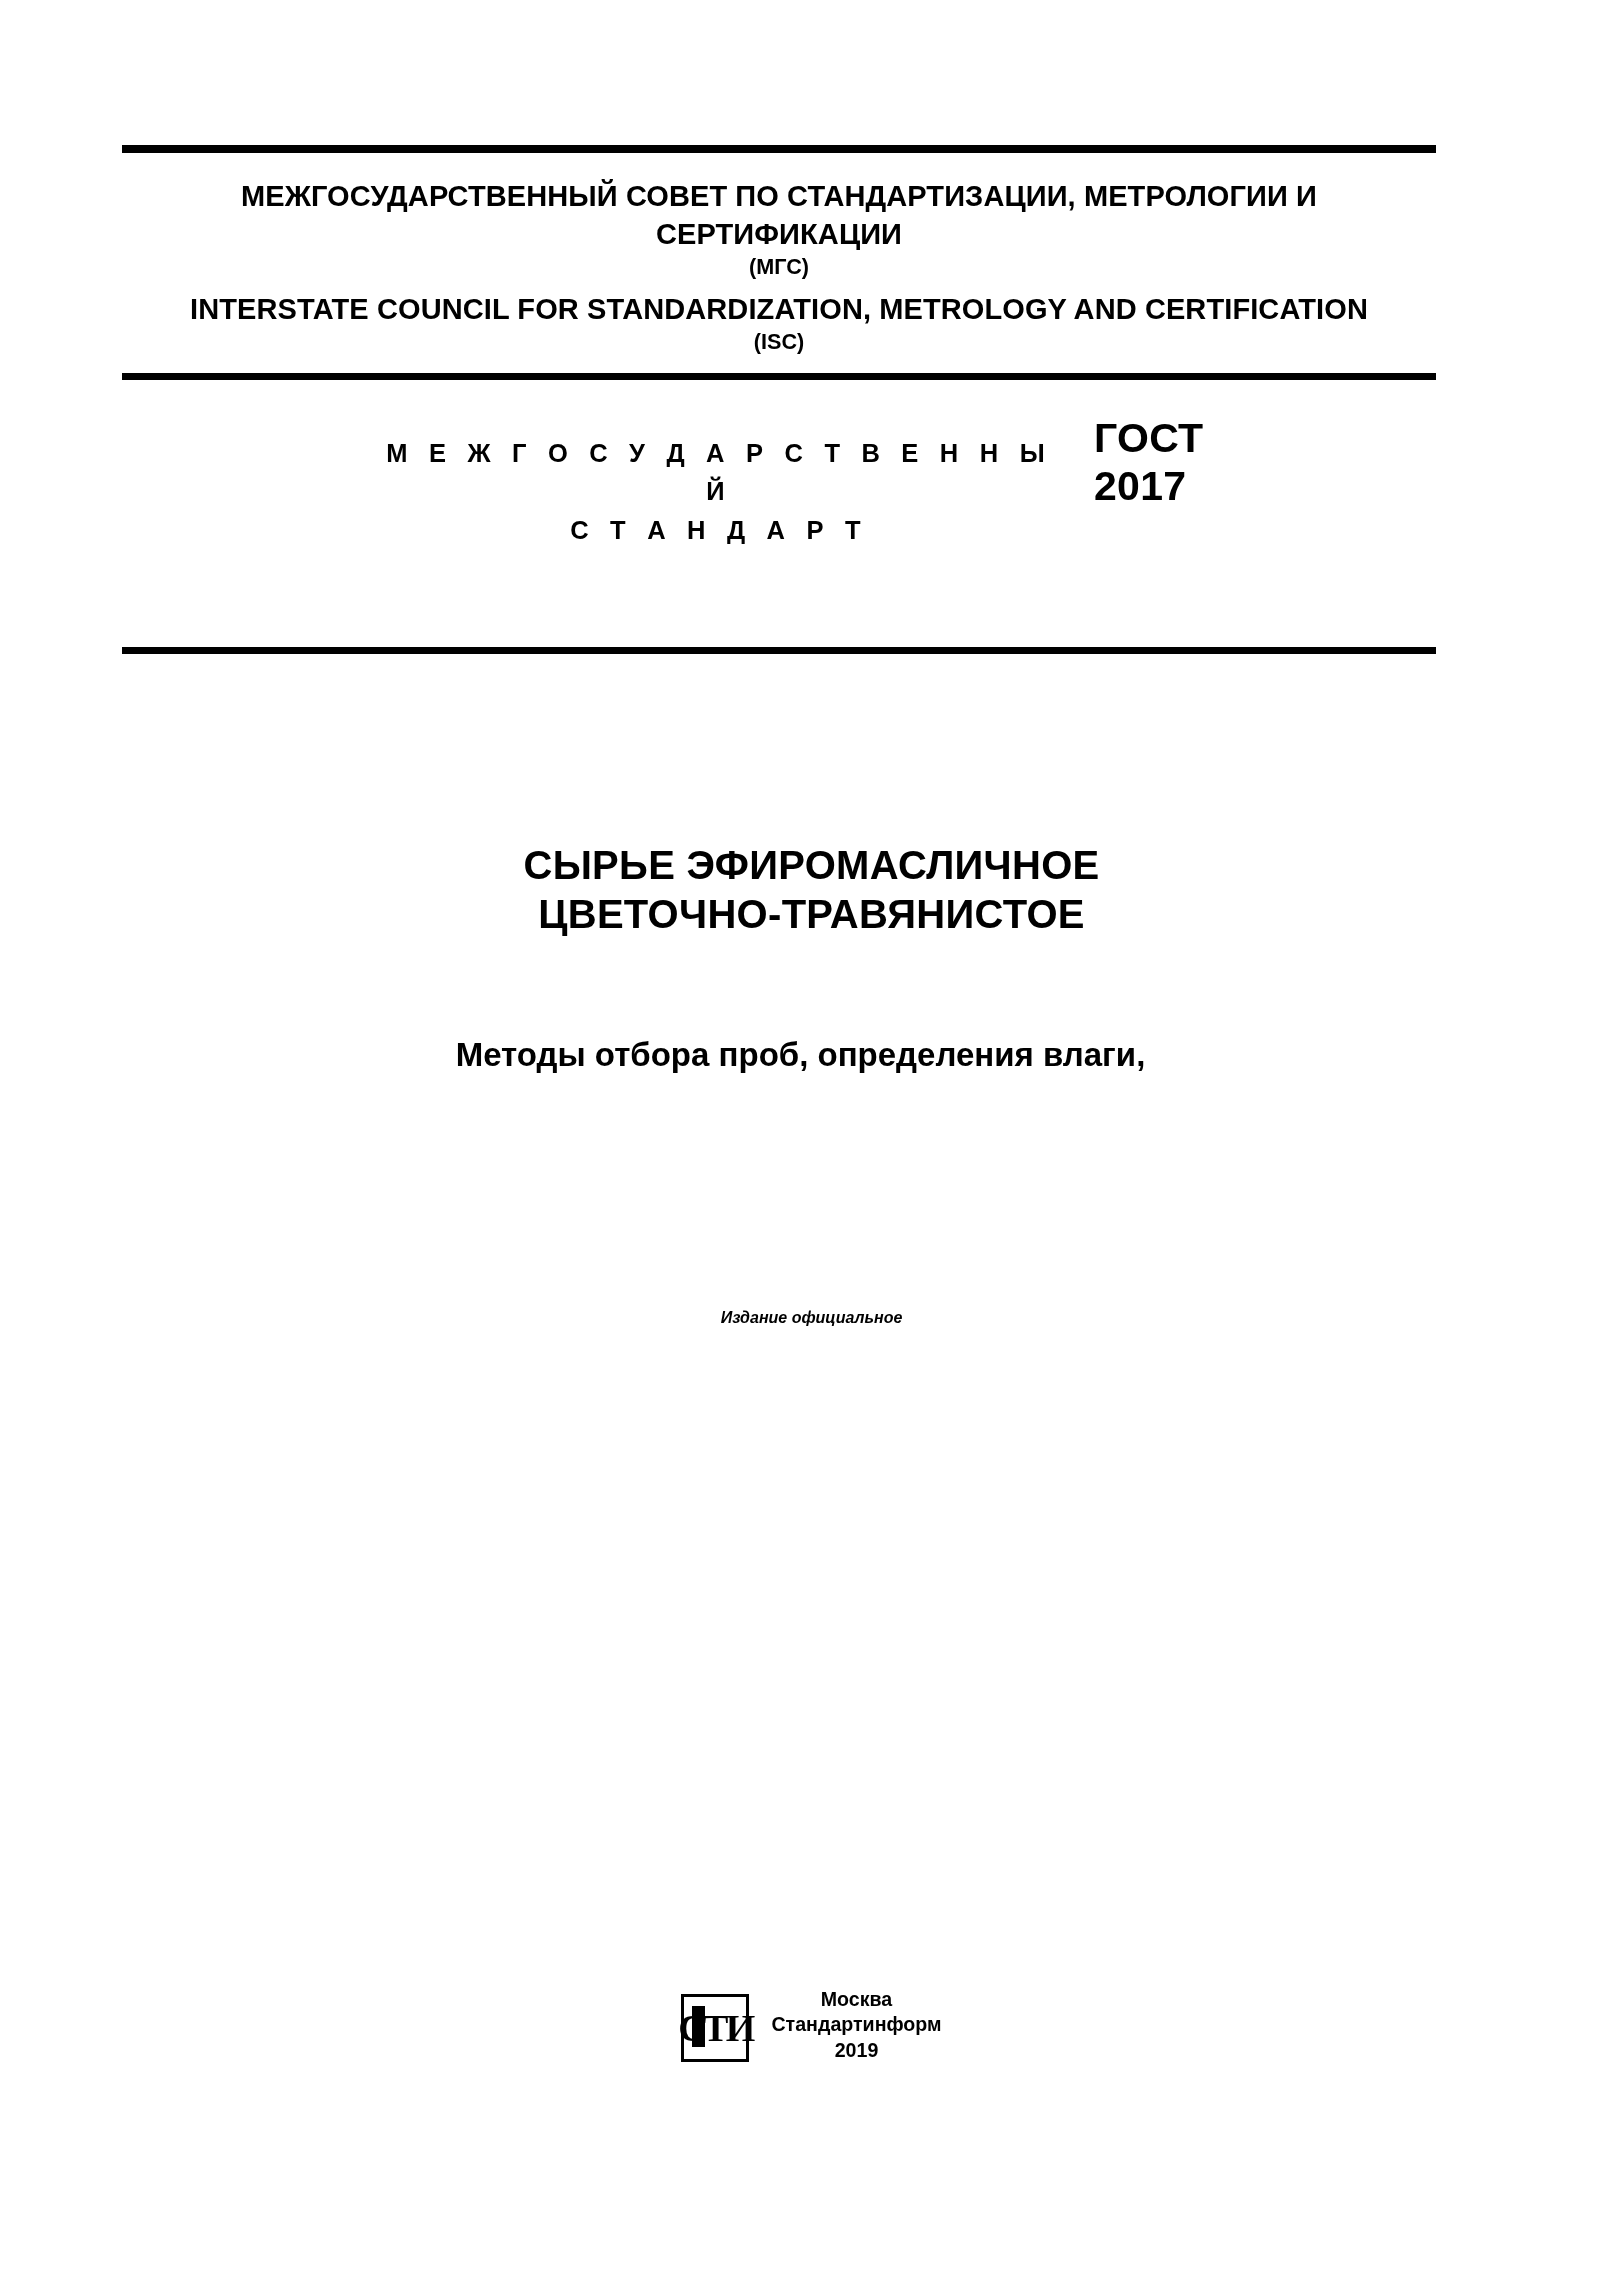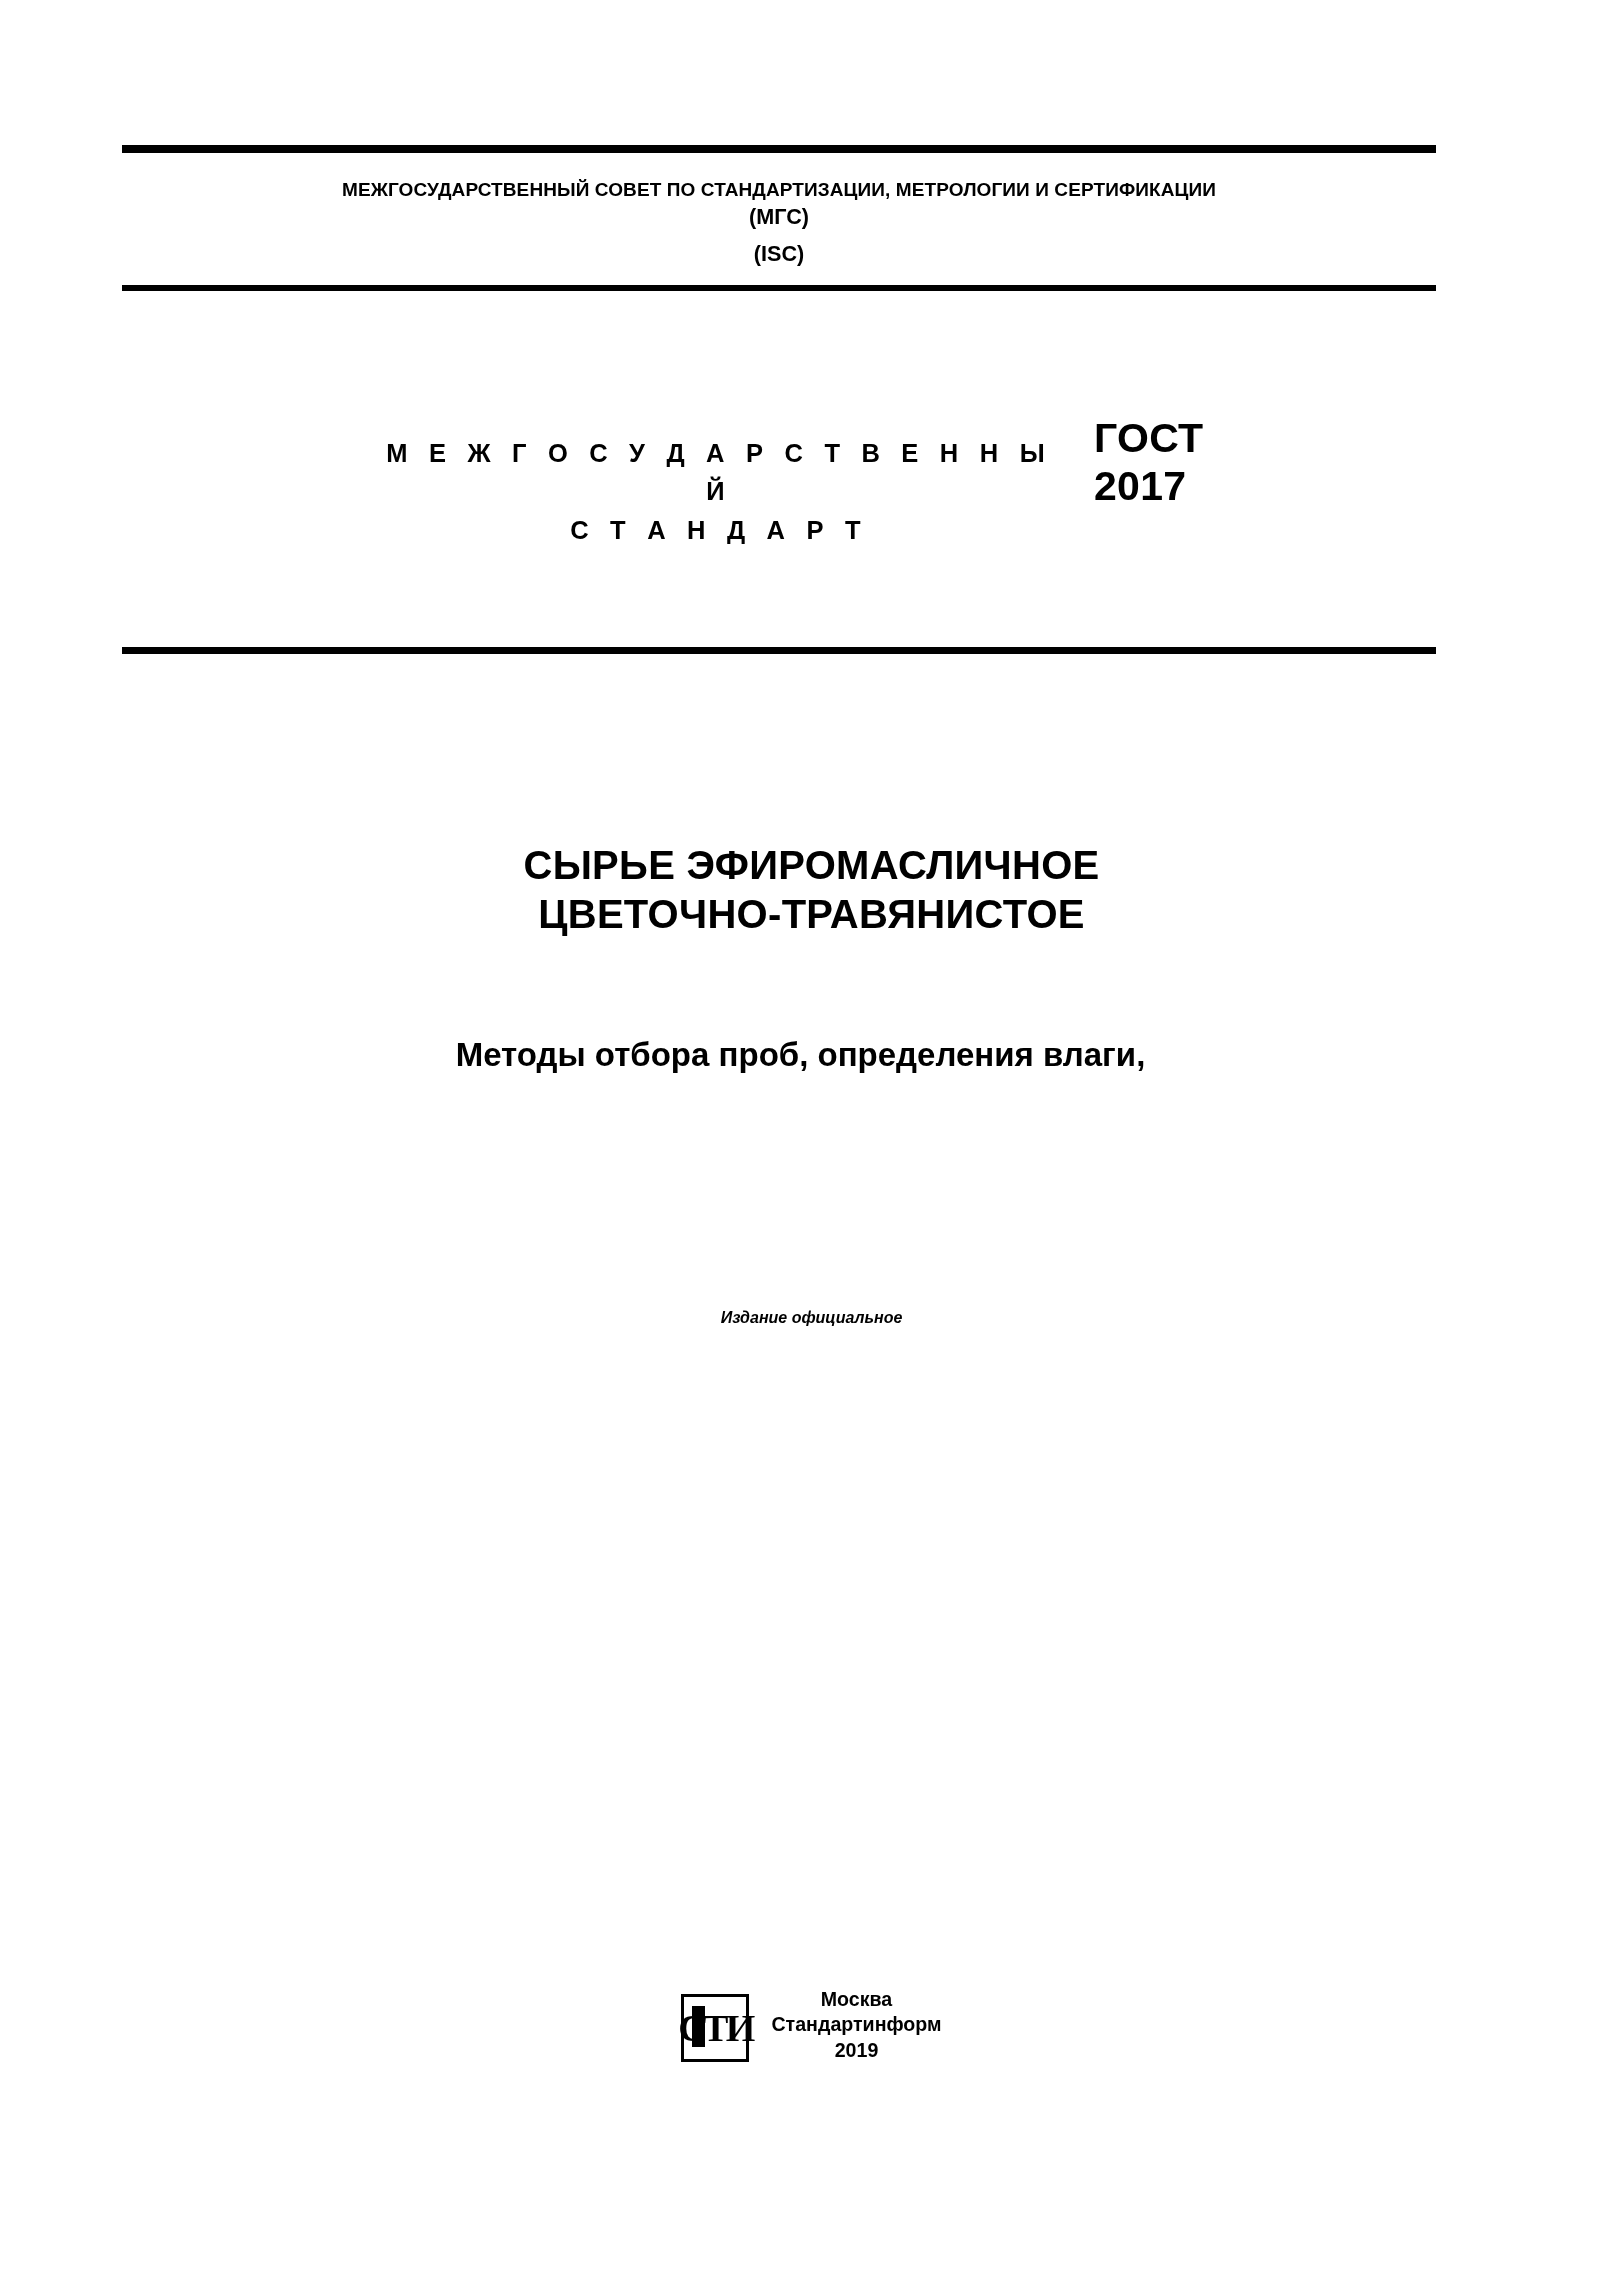--- a/index.html
+++ b/index.html
@@ -33,21 +33,21 @@
   .rule-medium {
     width: 100%;
     height: 6.5px;
     background: #000000;
   }
   .council {
     text-align: center;
     padding: 25px 0 17px 0;
   }
   .council-line {
-    font-size: 19px;
+    font-size: 29px;
     font-weight: bold;
     letter-spacing: 0.1px;
     line-height: 1.30;
   }
   .council-sub {
     font-size: 21.6px;
     font-weight: bold;
     line-height: 1.30;
   }
   .council-gap {
@@ -197,20 +197,21 @@
 <body>
 
 <div class="page">
 
   <div class="header-block">
     <div class="rule-thick"></div>
     <div class="council">
       <div class="council-line">МЕЖГОСУДАРСТВЕННЫЙ СОВЕТ ПО СТАНДАРТИЗАЦИИ, МЕТРОЛОГИИ И СЕРТИФИКАЦИИ</div>
       <div class="council-sub">(МГС)</div>
       <div class="council-gap"></div>
+      <div class="council-line">INTERSTATE COUNCIL FOR STANDARDIZATION, METROLOGY AND CERTIFICATION</div>
       <div class="council-sub">(ISC)</div>
     </div>
     <div class="rule-medium"></div>
   </div>
 
   <div class="std-row">
     <div class="std-left">
       <div class="l1">М Е Ж Г О С У Д А Р С Т В Е Н Н Ы Й</div>
       <div class="l2">С Т А Н Д А Р Т</div>
     </div>

